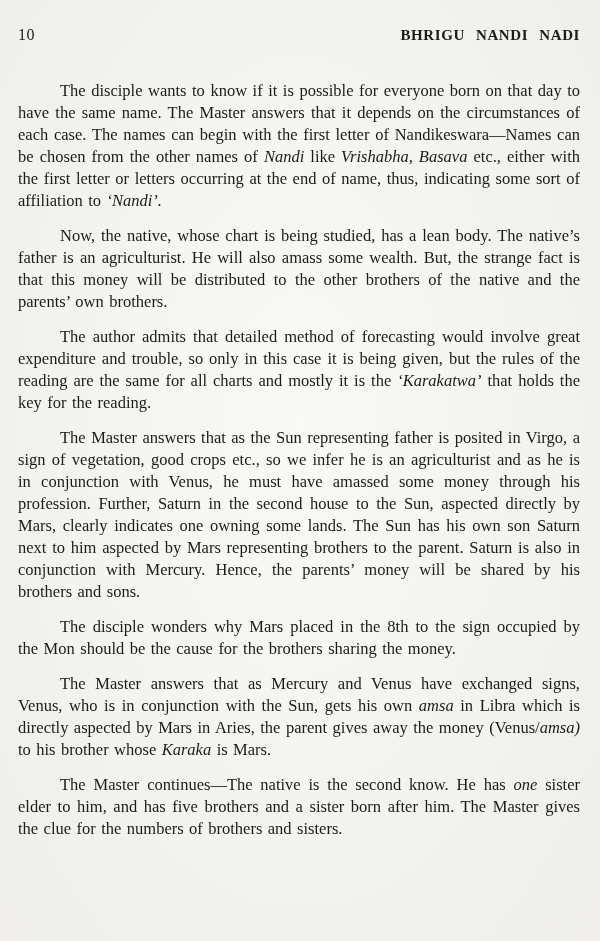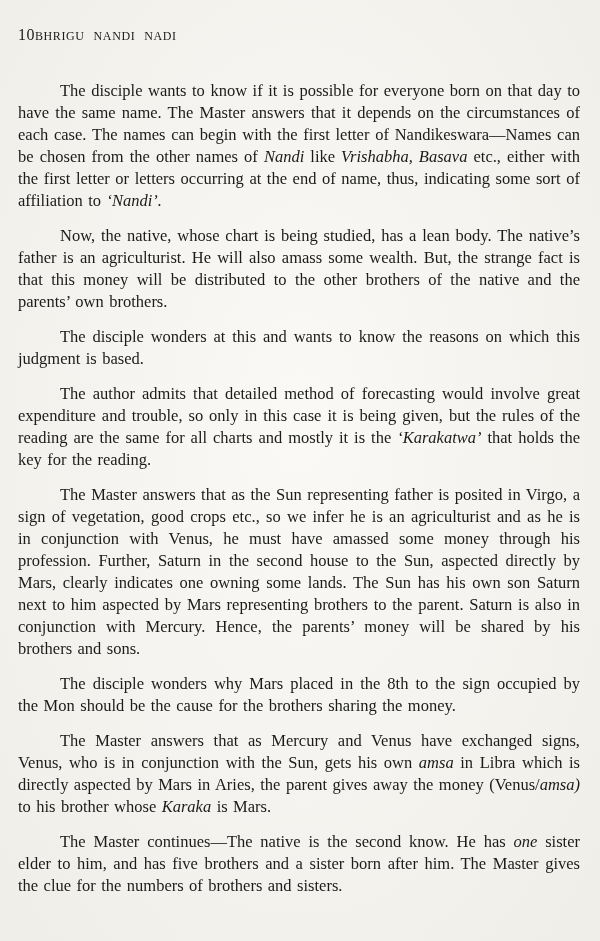--- a/index.html
+++ b/index.html
@@ -16,31 +16,31 @@
     box-sizing: border-box;
     width: 600px;
     height: 941px;
     padding: 26px 20px 0 18px;
     background:
       radial-gradient(ellipse at 50% 45%, rgba(255,255,255,0.35), rgba(0,0,0,0.03) 95%),
       #f7f6f1;
   }
   .header {
     display: flex;
-    justify-content: flex-start;
+    justify-content: space-between;
     align-items: baseline;
     margin-bottom: 22px;
   }
   .page-num {
     font-size: 16px;
     letter-spacing: 0.5px;
   }
   .running-head {
-    font-size: 12px;
-    font-weight: 400;
+    font-size: 15px;
+    font-weight: 700;
     letter-spacing: 0.6px;
     word-spacing: 0.45em;
   }
   .body-text .para {
     margin: 13px 0 0 0;
     font-size: 16.5px;
     line-height: 22px;
     text-align: justify;
     text-indent: 42px;
     word-spacing: 0.08em;
@@ -53,20 +53,19 @@
 <body>
 
 <div class="page">
   <div class="header">
     <span class="page-num">10</span>
     <span class="running-head">BHRIGU NANDI NADI</span>
   </div>
   <div class="body-text">
       <p class="para"><span>The disciple wants to know if it is possible for everyone born on that day to have the same name. The Master answers that it depends on the circumstances of each case. The names can begin with the first letter of Nandikeswara—Names can be chosen from the other names of </span><span class="italic">Nandi</span><span> like </span><span class="italic">Vrishabha, Basava</span><span> etc., either with the first letter or letters occurring at the end of name, thus, indicating some sort of affiliation to </span><span class="italic">‘Nandi’.</span></p>
       <p class="para"><span>Now, the native, whose chart is being studied, has a lean body. The native’s father is an agriculturist. He will also amass some wealth. But, the strange fact is that this money will be distributed to the other brothers of the native and the parents’ own brothers.</span></p>
-      <p class="para"><span>The disciple wonders at this and wants to know the reasons on which this judgment is based.</span></p>
       <p class="para"><span>The author admits that detailed method of forecasting would involve great expenditure and trouble, so only in this case it is being given, but the rules of the reading are the same for all charts and mostly it is the </span><span class="bolditalic">‘Karakatwa’</span><span> that holds the key for the reading.</span></p>
       <p class="para"><span>The Master answers that as the Sun representing father is posited in Virgo, a sign of vegetation, good crops etc., so we infer he is an agriculturist and as he is in conjunction with Venus, he must have amassed some money through his profession. Further, Saturn in the second house to the Sun, aspected directly by Mars, clearly indicates one owning some lands. The Sun has his own son Saturn next to him aspected by Mars representing brothers to the parent. Saturn is also in conjunction with Mercury. Hence, the parents’ money will be shared by his brothers and sons.</span></p>
       <p class="para"><span>The disciple wonders why Mars placed in the 8th to the sign occupied by the Mon should be the cause for the brothers sharing the money.</span></p>
       <p class="para"><span>The Master answers that as Mercury and Venus have exchanged signs, Venus, who is in conjunction with the Sun, gets his own </span><span class="italic">amsa</span><span> in Libra which is directly aspected by Mars in Aries, the parent gives away the money (Venus/</span><span class="italic">amsa)</span><span> to his brother whose </span><span class="bolditalic">Karaka</span><span> is Mars.</span></p>
       <p class="para"><span>The Master continues—The native is the second know. He has </span><span class="italic">one</span><span> sister elder to him, and has five brothers and a sister born after him. The Master gives the clue for the numbers of brothers and sisters.</span></p>
     </div>
 </div>
 
 </body></html>

